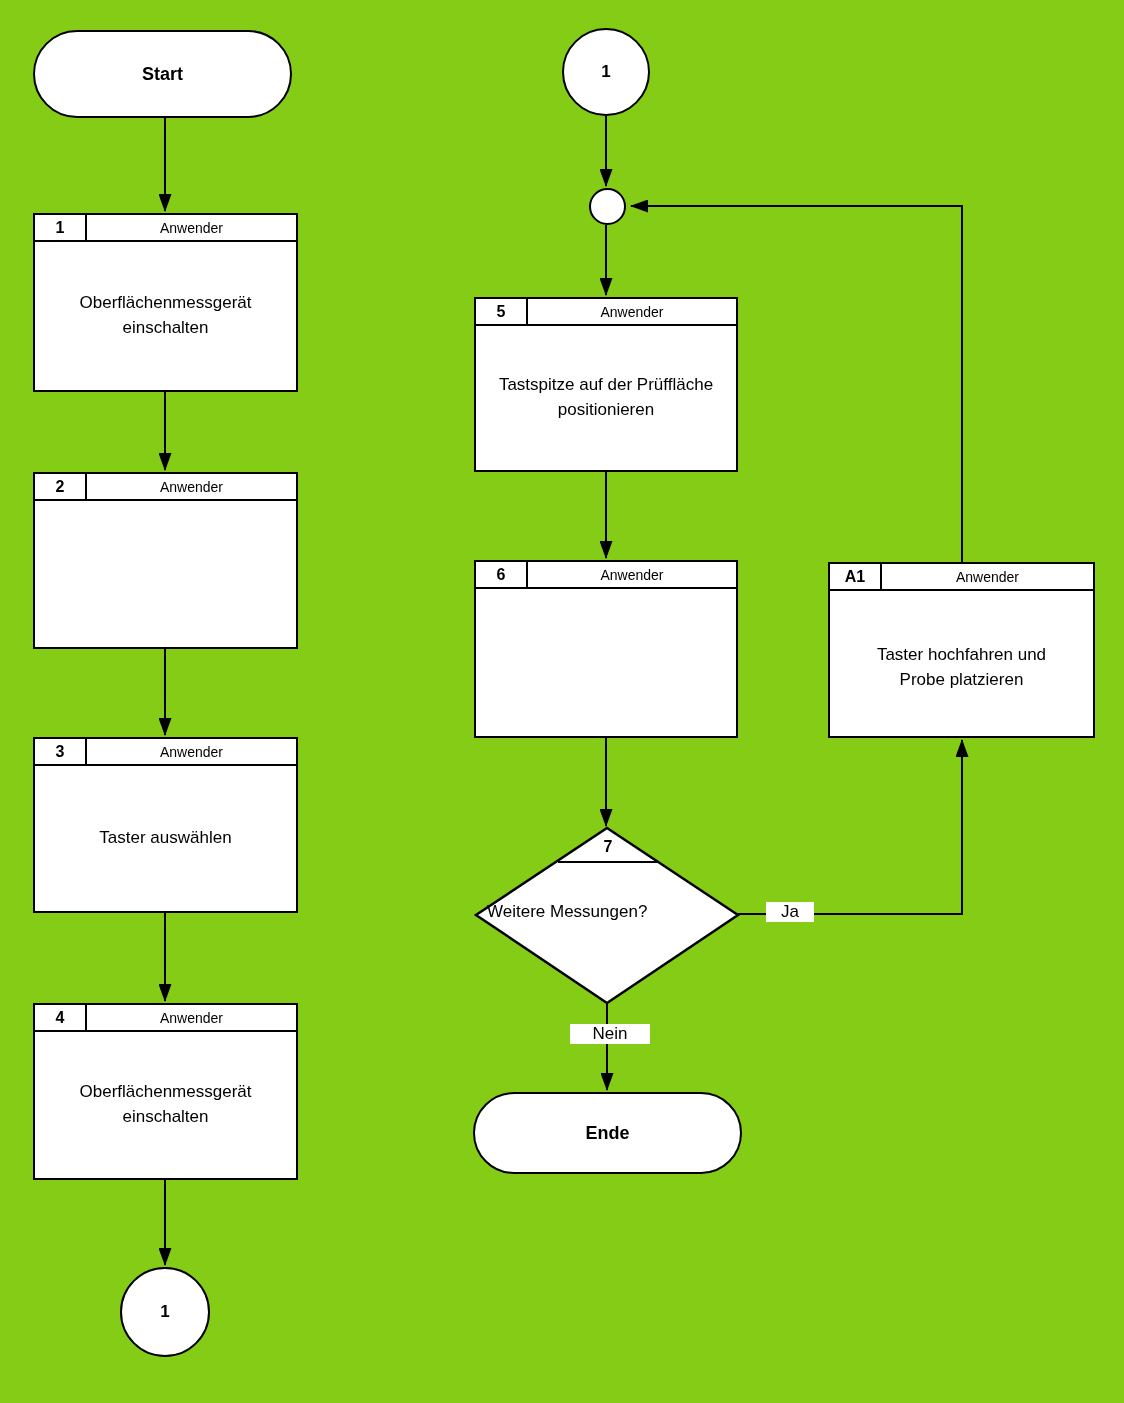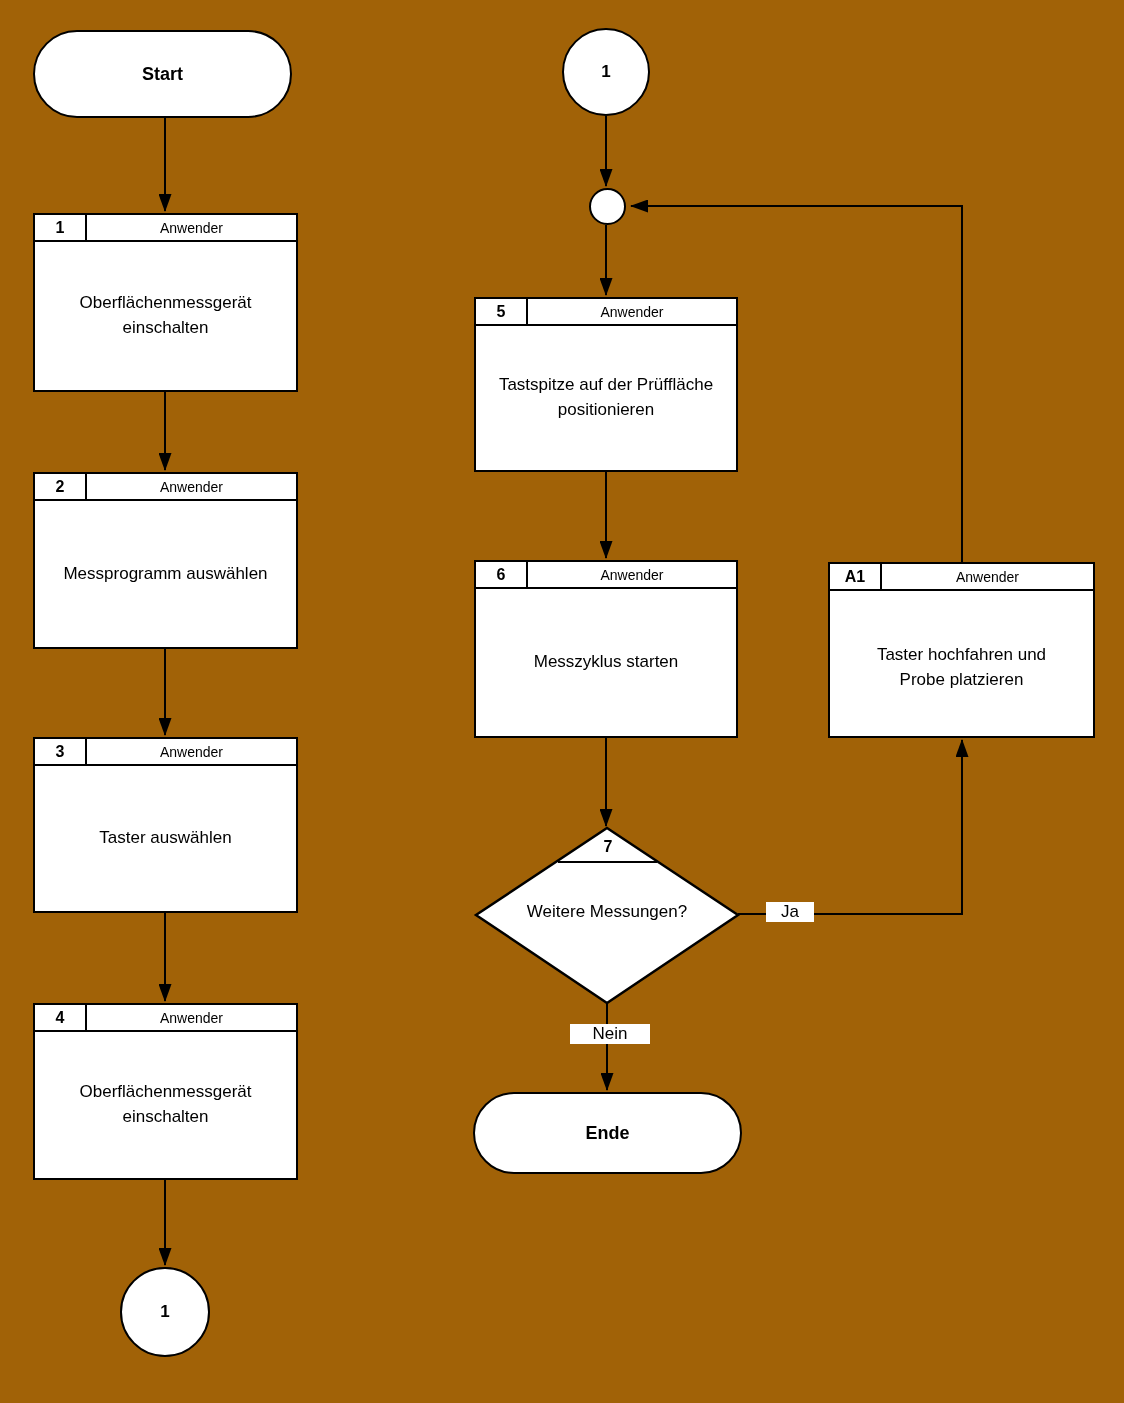--- a/index.html
+++ b/index.html
@@ -6,21 +6,21 @@
     margin: 0;
     padding: 0;
     background: #ffffff;
     font-family: "Liberation Sans", sans-serif;
     color: #000000;
   }
   .canvas {
     position: relative;
     width: 1124px;
     height: 1403px;
-    background: #a16207;
+    background: #84cc16;
     overflow: hidden;
   }
   .wires {
     position: absolute;
     left: 0;
     top: 0;
     width: 1124px;
     height: 1403px;
   }
   
@@ -101,21 +101,21 @@
   }
   
   .decision-id {
     position: absolute;
     text-align: center;
     font-weight: bold;
     font-size: 16px;
   }
   .decision-question {
     position: absolute;
-    text-align: center;
+    text-align: left;
     font-size: 17px;
   }
   .edge-label {
     position: absolute;
     text-align: center;
     font-size: 17px;
     background: #fff;
     padding: 0 3px;
   }
 </style>
@@ -161,21 +161,20 @@
     </div>
     <div class="step-body">Oberflächenmessgerät
 einschalten</div>
   </div>
 
   <div class="step-box" style="left:33px; top:472px; width:265px; height:177px;">
     <div class="step-header">
       <div class="step-id">2</div>
       <div class="step-role">Anwender</div>
     </div>
-    <div class="step-body">Messprogramm auswählen</div>
   </div>
 
   <div class="step-box" style="left:33px; top:737px; width:265px; height:176px;">
     <div class="step-header">
       <div class="step-id">3</div>
       <div class="step-role">Anwender</div>
     </div>
     <div class="step-body">Taster auswählen</div>
   </div>
 
@@ -205,21 +204,20 @@
     </div>
     <div class="step-body">Tastspitze auf der Prüffläche
 positionieren</div>
   </div>
 
   <div class="step-box" style="left:474px; top:560px; width:264px; height:178px;">
     <div class="step-header">
       <div class="step-id">6</div>
       <div class="step-role">Anwender</div>
     </div>
-    <div class="step-body">Messzyklus starten</div>
   </div>
 
   <div class="step-box" style="left:828px; top:562px; width:267px; height:176px;gap:8px;">
     <div class="step-header">
       <div class="step-id">A1</div>
       <div class="step-role">Anwender</div>
     </div>
     <div class="step-body">Taster hochfahren und
 Probe platzieren</div>
   </div>

